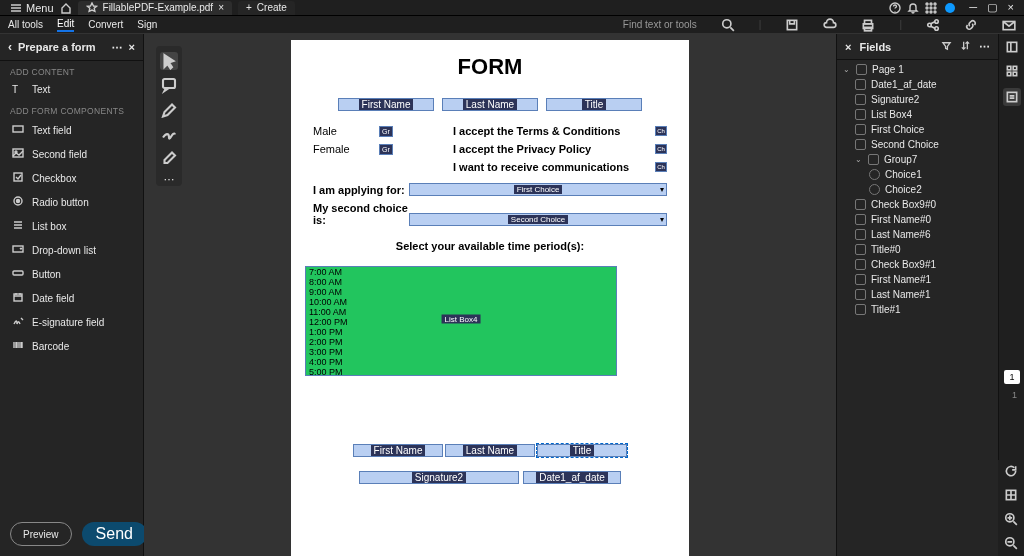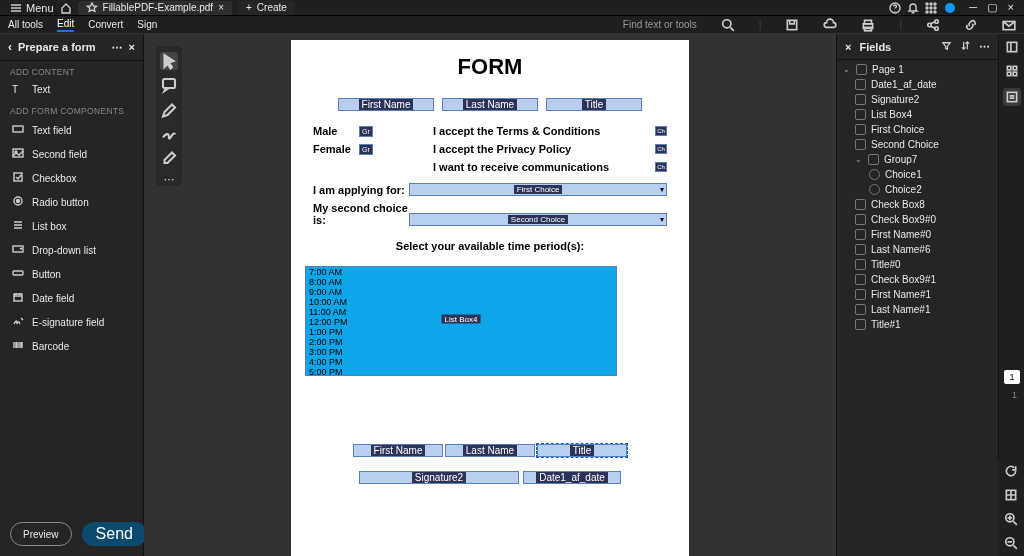--- a/index.html
+++ b/index.html
@@ -30,31 +30,31 @@
 .toolstrip{width:26px;background:#2a2a2a;display:flex;flex-direction:column;align-items:center;padding-top:6px;gap:6px;border-radius:4px;margin:6px 0 0 6px;height:140px}
 .toolstrip .t{width:18px;height:18px;border-radius:3px;display:flex;align-items:center;justify-content:center}
 .toolstrip .t.sel{background:#444}
 .docarea{flex:1;background:#333;display:flex;justify-content:center;overflow:hidden;position:relative}
 .page{width:398px;background:#fff;color:#000;margin-top:6px;padding:14px 22px 4px;font-family:"Times New Roman",serif;position:relative}
 .page h1{text-align:center;font-size:22px;font-weight:bold;margin-bottom:18px}
 .fldrow{display:flex;gap:8px;justify-content:center;margin-bottom:14px}
 .fld{background:#b9cff2;border:1px solid #5a7fb8;width:96px;height:13px;position:relative;display:flex;align-items:center;justify-content:center}
 .fld .lab{background:#2c3358;color:#fff;font-size:10px;padding:0 3px;font-family:Arial}
 .row2{display:flex;align-items:center;font-size:11px;margin-bottom:6px}
-.row2 .l{width:46px;font-weight:bold}
+.row2 .l{width:66px;font-weight:normal}
 .gbx{width:14px;height:11px;background:#2c3358;color:#fff;font-size:7px;display:flex;align-items:center;justify-content:center;border:1px solid #5a7fb8;font-family:Arial}
 .row2 .chktxt{font-weight:bold;margin-left:60px}
 .row2 .chk{width:12px;height:10px;background:#2c3358;color:#fff;font-size:6px;display:flex;align-items:center;justify-content:center;margin-left:auto;border:1px solid #5a7fb8;font-family:Arial}
 .selrow{display:flex;align-items:flex-end;margin-top:10px;font-size:11px}
 .selrow .l{width:96px;font-weight:bold}
 .dd{flex:1;height:13px;background:#b9cff2;border:1px solid #5a7fb8;position:relative;display:flex;align-items:center;justify-content:center}
 .dd .lab{background:#2c3358;color:#fff;font-size:8px;padding:0 3px;font-family:Arial}
 .dd::after{content:"▾";position:absolute;right:2px;font-size:8px;color:#000}
 .centertxt{text-align:center;font-weight:bold;font-size:11px;margin:14px 0 6px}
-.listbox{width:312px;height:110px;background:#0ea5e9;border:1px solid #5a7fb8;margin:14px auto 0 -8px;position:relative;overflow:hidden}
+.listbox{width:312px;height:110px;background:#22c55e;border:1px solid #5a7fb8;margin:14px auto 0 -8px;position:relative;overflow:hidden}
 .listbox .opt{font-size:9px;padding:0 3px;font-family:Arial}
 .listbox .lblab{position:absolute;top:48%;left:50%;transform:translate(-50%,-50%);background:#2c3358;color:#fff;font-size:8px;padding:0 3px;font-family:Arial}
 .bottomrow{margin-top:68px}
 .bottomrow .fldrow{gap:2px}
 .bottomrow .fld{width:90px}
 .bottomrow .fld.sel{outline:1px dashed #0066cc}
 .sigrow{display:flex;gap:4px;justify-content:center;margin-top:2px}
 .sigrow .fld{width:160px}
 .sigrow .fld.d{width:98px}
 
@@ -426,24 +426,20 @@
    <div class="node i2">
           <span class="tic" style="border-radius:50%"></span>
           <span>Choice1</span>
         </div>
    <div class="node i2">
           <span class="tic" style="border-radius:50%"></span>
           <span>Choice2</span>
         </div>
    <div class="node i1">
           <span class="tic"></span>
-          <span>Check Box8</span>
-        </div>
-   <div class="node i1">
-          <span class="tic"></span>
           <span>Check Box9#0</span>
         </div>
    <div class="node i1">
           <span class="tic"></span>
           <span>First Name#0</span>
         </div>
    <div class="node i1">
           <span class="tic"></span>
           <span>Last Name#6</span>
         </div>

